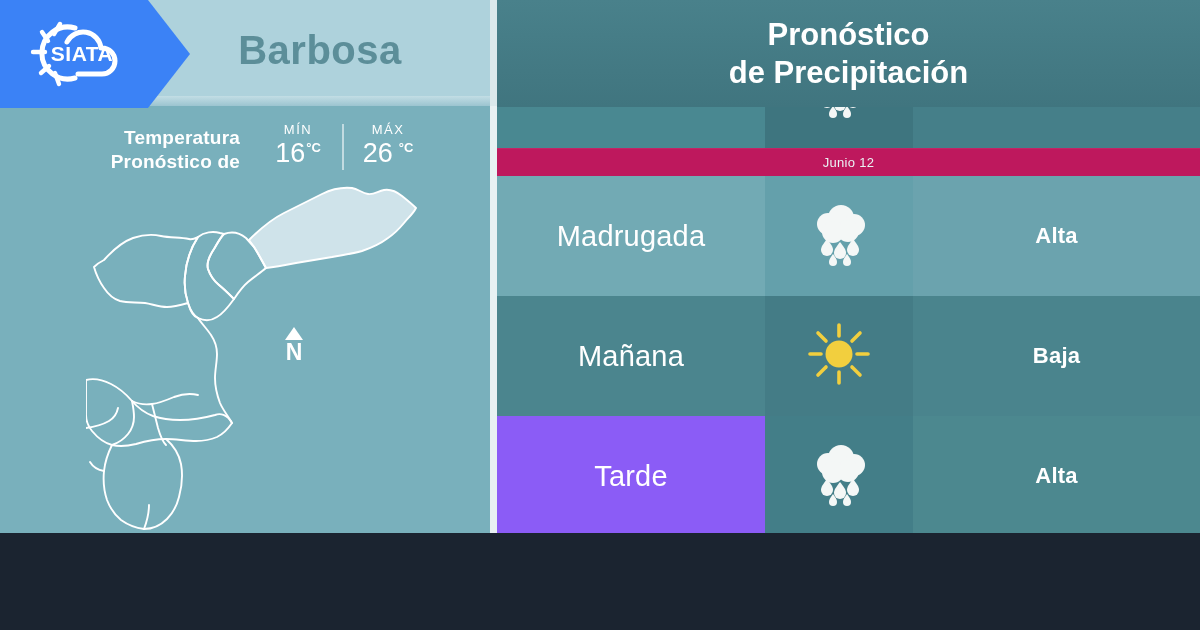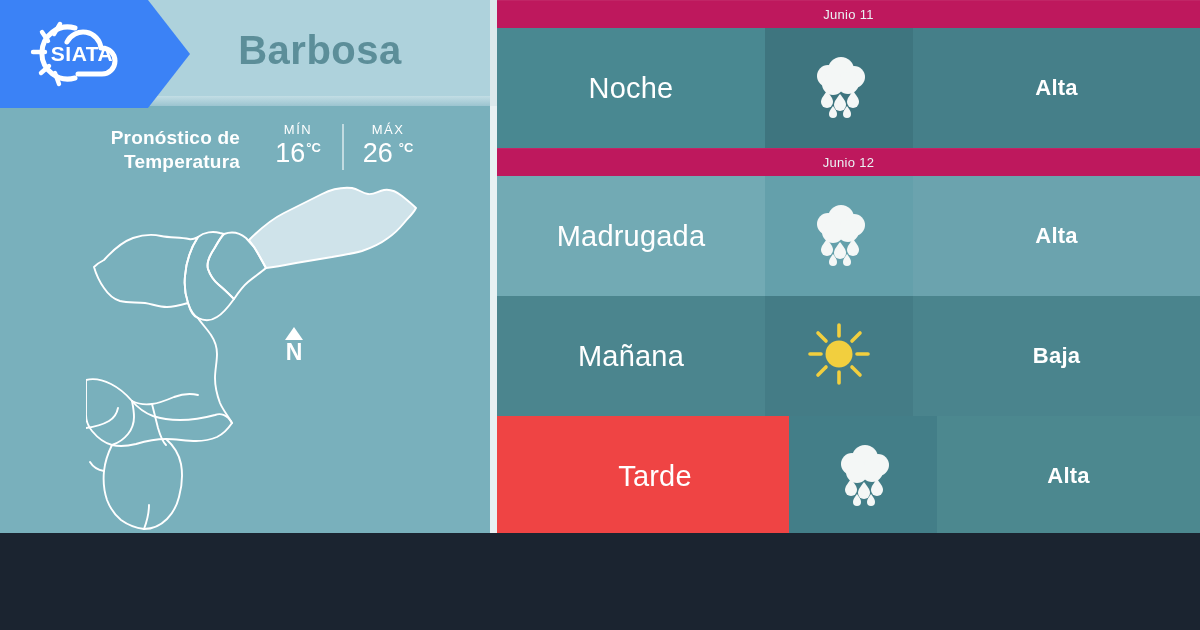--- a/index.html
+++ b/index.html
@@ -71,21 +71,21 @@
 
   .tone-a .c-period{background:#498891;}
   .tone-a .c-icon{background:#3e757f;}
   .tone-a .c-prob{background:#457f89;}
   .tone-b .c-period{background:#72aab4;}
   .tone-b .c-icon{background:#64a0ab;}
   .tone-b .c-prob{background:#6ba3ae;}
   .tone-c .c-period{background:#4b858e;}
   .tone-c .c-icon{background:#447c86;}
   .tone-c .c-prob{background:#4a848d;}
-  .tone-d .c-period{background:#ef4444;padding-left:24px;}
+  .tone-d .c-period{background:#8b5cf6;}
   .tone-d .c-icon{background:#437e88;}
   .tone-d .c-prob{background:#4c888f;}
 
   
   .footer{position:absolute;left:0;top:533px;width:1200px;height:97px;background:#1b2430;}
   .ico{display:inline-block;}
 </style>
 </head>
 <body>
 
@@ -111,22 +111,22 @@
           </g>
           <path d="M61 16 A26 26 0 1 0 61 66" stroke="#ffffff" stroke-width="5" fill="none" stroke-linecap="round"></path>
           <path d="M64 62 h24 a13 13 0 0 0 0-26 h-1 a18 18 0 0 0-34-6" stroke="#ffffff" stroke-width="5" fill="none" stroke-linecap="round" stroke-linejoin="round"></path>
           <text x="68" y="49" text-anchor="middle" fill="#ffffff" font-family="Liberation Sans, sans-serif" font-size="21" font-weight="bold" letter-spacing="0.5">SIATA</text>
         </svg>
       </div>
     </div>
 
     <div class="temp-block">
       <div class="temp-title">
+        <div>Temperatura</div>
         <div>Pronóstico de</div>
-        <div>Temperatura</div>
       </div>
       <div class="temp-values">
         <div class="tv">
           <div class="lbl">MÍN</div>
           <div class="val">
             <span>16</span>
               <span class="unit">°C</span>
           </div>
         </div>
         <div class="tsep"></div>
@@ -201,20 +201,26 @@
     <div class="north">
       <div class="arrow"></div>
       <div class="n">N</div>
     </div>
   </div>
 
   <div class="gap-strip-top"></div>
   <div class="gap-strip"></div>
 
   <div class="right-col">
+    <div class="right-head">
+      <h1>
+        <span>Pronóstico</span><br>
+        <span>de Precipitación</span>
+      </h1>
+    </div>
 
     <div class="date-band">
       <span>Junio 11</span>
     </div>
 
     <div class="fc-row tone-a">
       <div class="c-period">
         <span class="period-txt">Noche</span>
       </div>
       <div class="c-icon">

